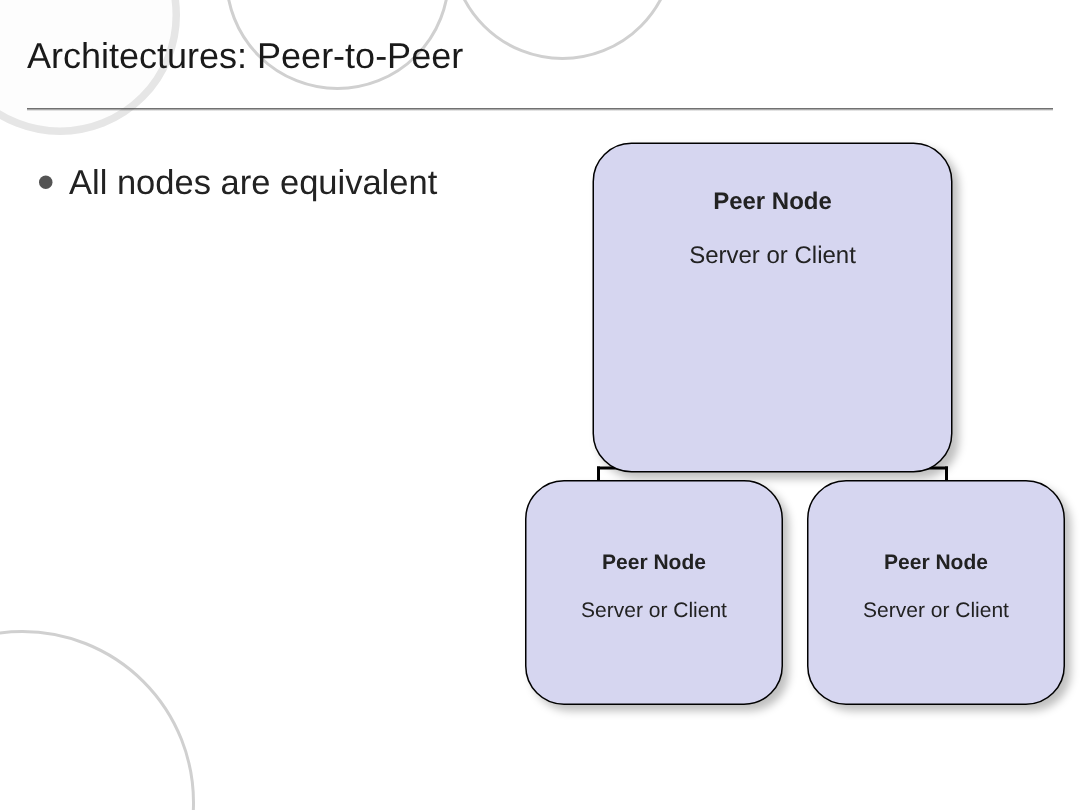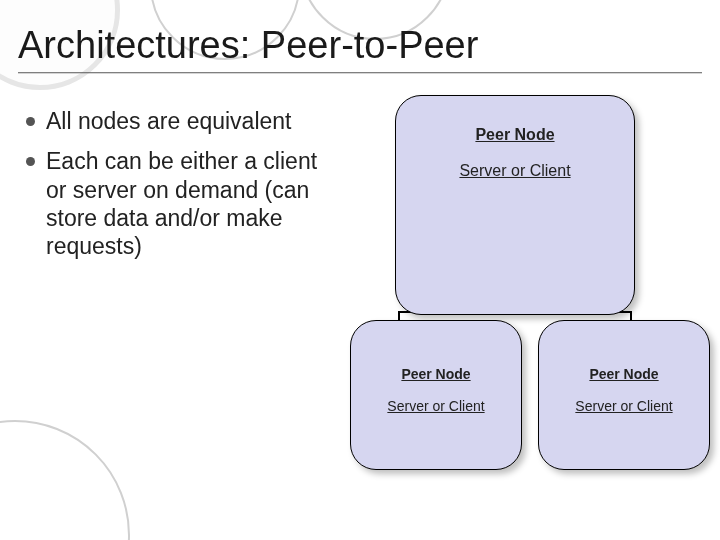--- a/index.html
+++ b/index.html
@@ -21,21 +21,21 @@
   }
   .c1 { width: 160px; height: 160px; left: -40px; top: -70px; border: 5px solid #e6e6e6; background: #fdfdfd; }
   .c2 { width: 150px; height: 150px; left: 150px; top: -90px; border: 2px solid #d0d0d0; }
   .c3 { width: 150px; height: 150px; left: 300px; top: -110px; border: 2px solid #d0d0d0; }
   .c4 { width: 230px; height: 230px; left: -100px; bottom: -110px; border: 2px solid #d0d0d0; }
 
   .title {
     position: absolute;
     left: 18px;
     top: 24px;
-    font-size: 38px;
+    font-size: 24px;
     font-weight: 400;
     color: #1a1a1a;
   }
   .rule {
     position: absolute;
     left: 18px;
     right: 18px;
     top: 72px;
     height: 2px;
     background: linear-gradient(to bottom, #555, rgba(0,0,0,0));
@@ -77,21 +77,20 @@
     height: 400px;
   }
   .node {
     position: absolute;
     background: #d6d6f0;
     border: 1.5px solid #000;
     border-radius: 26px;
     box-sizing: border-box;
     text-align: center;
     box-shadow: 4px 4px 6px rgba(0,0,0,0.25);
-    text-decoration: underline;
   }
   .node .n-title { font-weight: bold; }
   .top-node { left: 45px; top: 0; width: 240px; height: 220px; padding-top: 30px; font-size: 16px; }
   .top-node .n-title { margin-bottom: 18px; }
   .bot-node-l { left: 0; top: 225px; width: 172px; height: 150px; padding-top: 45px; font-size: 14px; }
   .bot-node-r { left: 188px; top: 225px; width: 172px; height: 150px; padding-top: 45px; font-size: 14px; }
   .bot-node-l .n-title, .bot-node-r .n-title { margin-bottom: 16px; }
 
   .conn {
     position: absolute;
@@ -104,21 +103,20 @@
 <div class="bg-circle c1"></div>
 <div class="bg-circle c2"></div>
 <div class="bg-circle c3"></div>
 <div class="bg-circle c4"></div>
 
 <div class="title">Architectures: Peer-to-Peer</div>
 <div class="rule"></div>
 
 <ul class="bullets">
   <li>All nodes are equivalent</li>
-  <li>Each can be either a client or server on demand (can store data and/or make requests)</li>
 </ul>
 
 <div class="diagram">
 
   <div class="conn" style="left:163px; top:195px; width:2px; height:22px;"></div>
   <div class="conn" style="left:48px; top:216px; width:234px; height:2px;"></div>
   <div class="conn" style="left:48px; top:216px; width:2px; height:22px;"></div>
   <div class="conn" style="left:280px; top:216px; width:2px; height:22px;"></div>
 
   <div class="node top-node">

